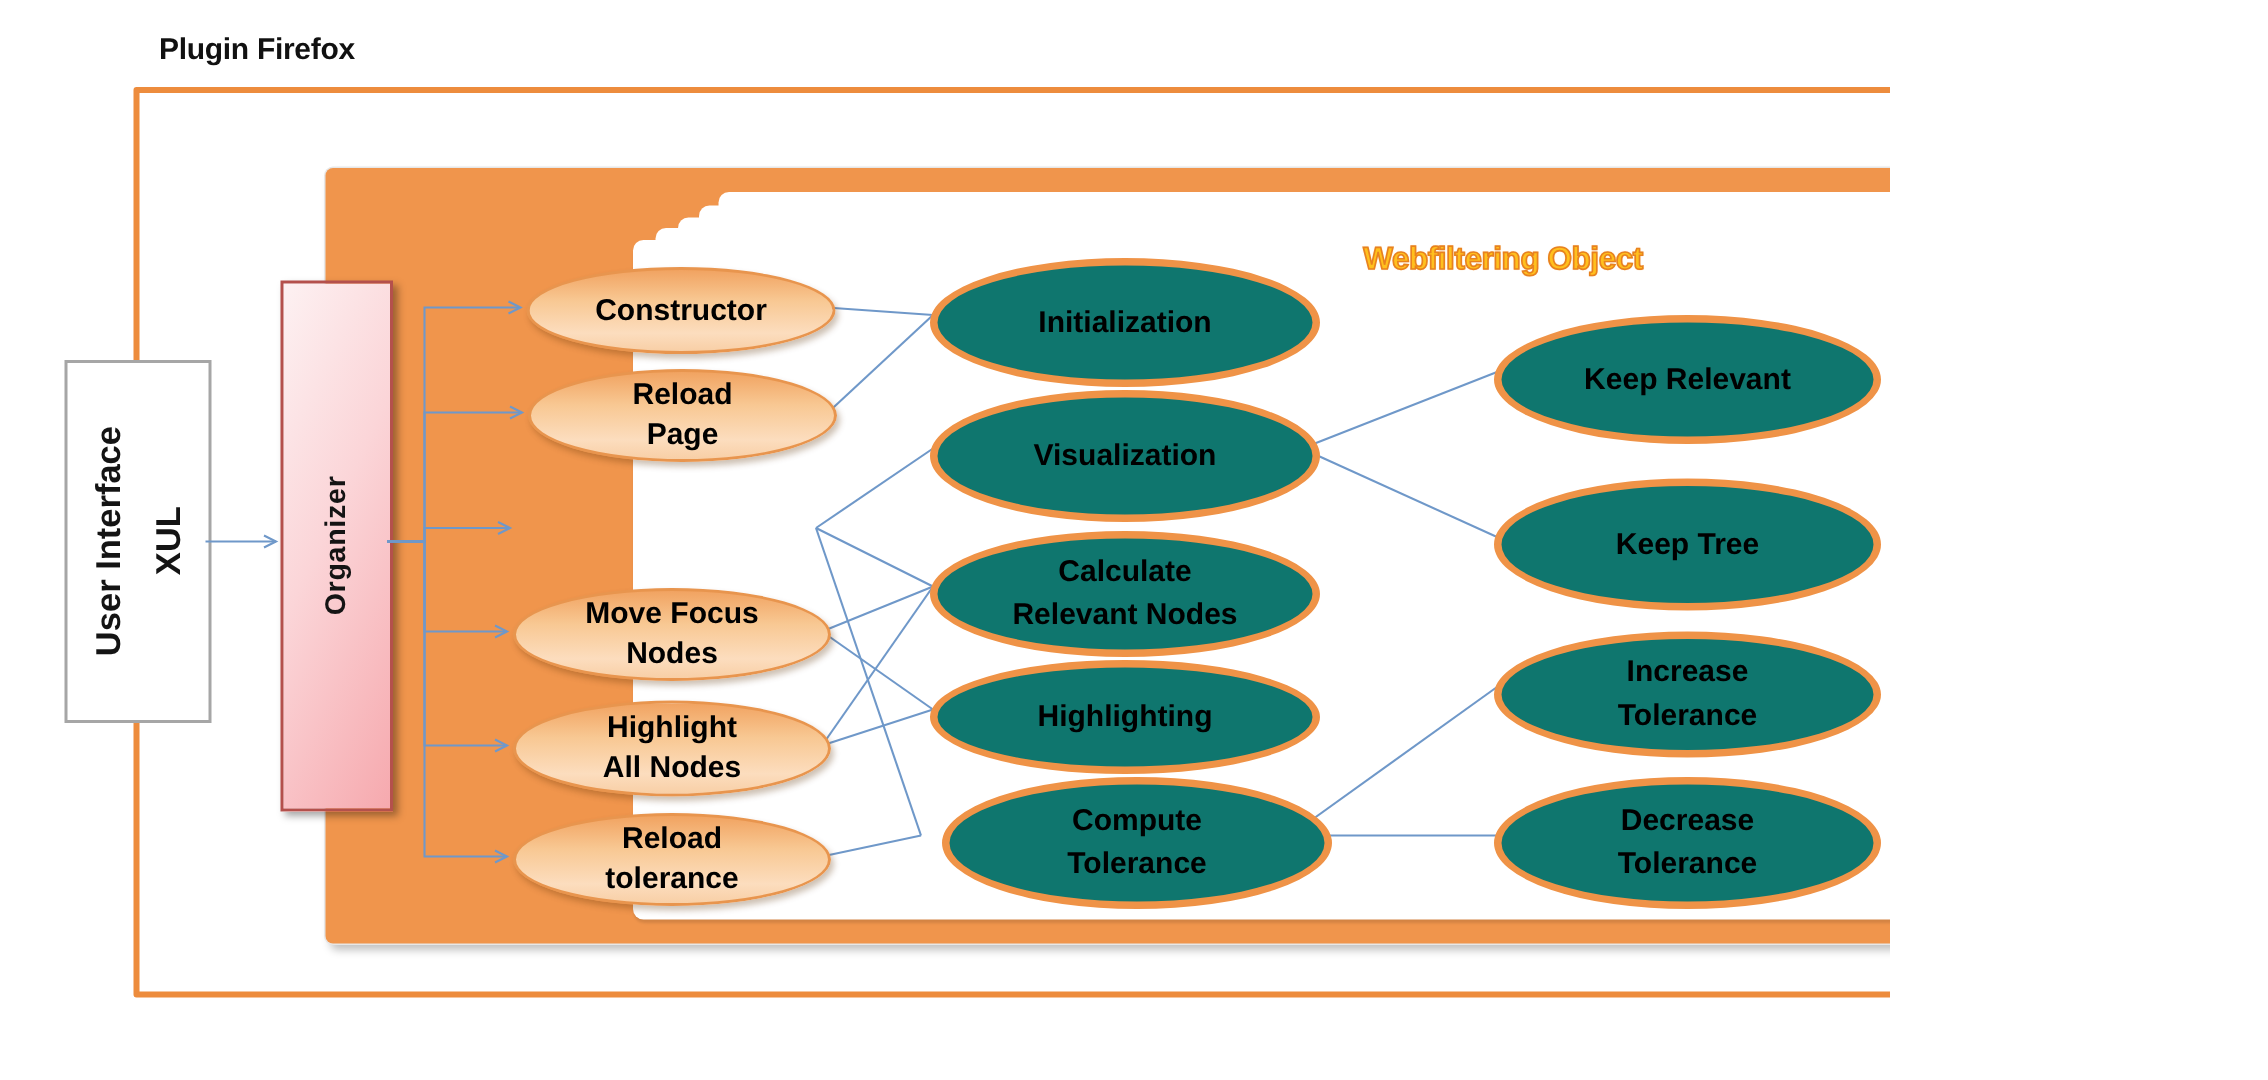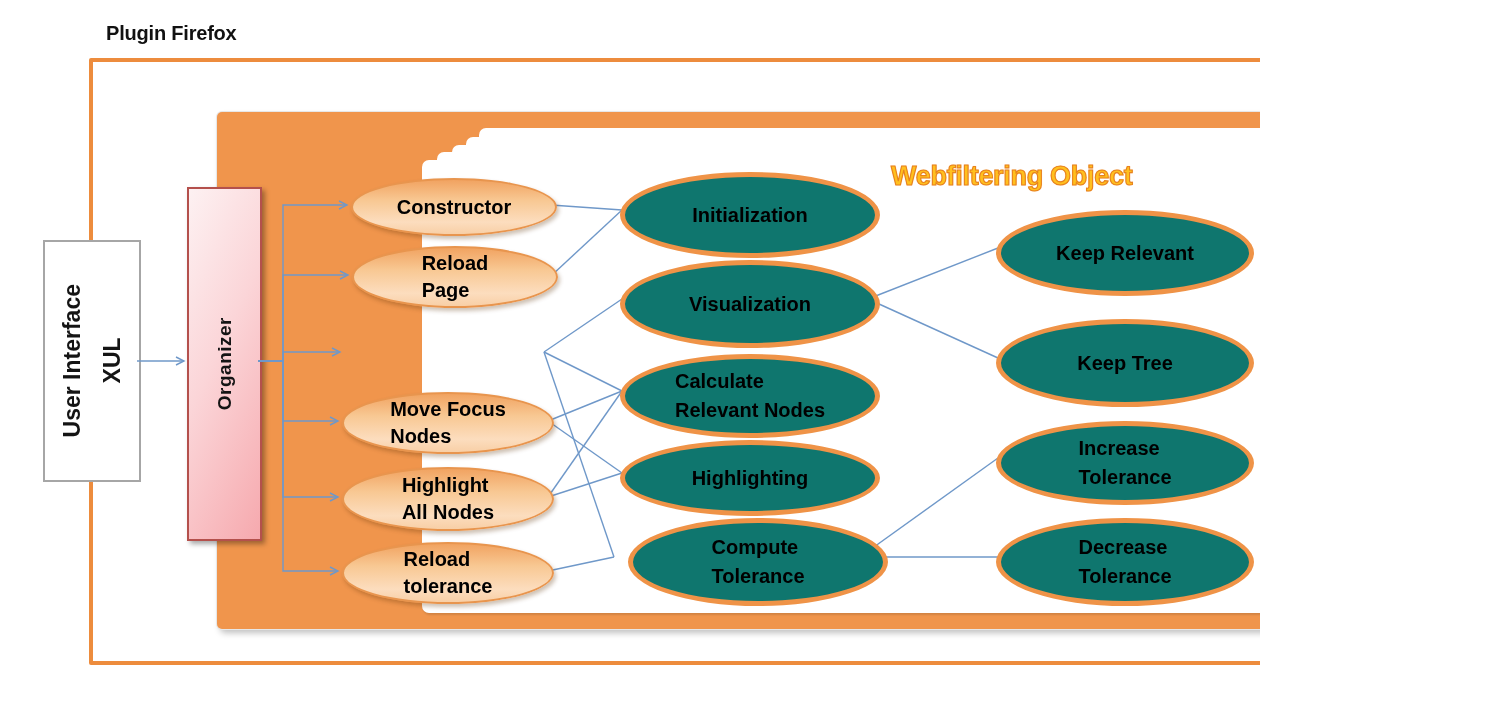--- a/index.html
+++ b/index.html
@@ -24,22 +24,22 @@
     background:var(--container-orange,#F0954C);
     border-radius:5px;
     box-shadow:0 0 0 1px #e7e7e7, 3px 4px 6px rgba(0,0,0,0.25);
     z-index:2;
   }
   .page{
     background:#ffffff;border-radius:7px;z-index:3;
     box-shadow:1px 2px 2px rgba(0,0,0,0.12);
   }
   #webfiltering-label{
-    left:891px;top:161px;width:300px;
-    font-size:27px;font-weight:bold;z-index:4;
+    left:852px;top:161px;width:300px;text-align:center;
+    font-size:21px;font-weight:bold;z-index:4;
     color:var(--title-gold,#FFC01E);
     -webkit-text-stroke:1.1px #E8821E;
     text-shadow:0 0 1px #E8821E;
     letter-spacing:-0.3px;
   }
   
   #ui-box{
     left:43px;top:240px;width:94px;height:238px;
     background:#ffffff;border:2px solid #a6a6a6;z-index:5;
     display:flex;align-items:center;justify-content:center;
@@ -55,21 +55,21 @@
     writing-mode:vertical-rl;transform:rotate(180deg);
     font-weight:bold;color:#141414;text-align:center;white-space:pre-line;
   }
   #ui-box .vtext{font-size:23px;line-height:1.75;}
   #organizer-box .vtext{font-size:19px;letter-spacing:0.5px;}
   
   #connector-layer{left:0;top:0;z-index:6;pointer-events:none;}
   
   .node{
     border-radius:50%;display:flex;align-items:center;justify-content:center;
-    text-align:left;z-index:7;color:#000;font-weight:bold;
+    text-align:center;z-index:7;color:#000;font-weight:bold;
   }
   .node .lbl{white-space:pre-line;}
   .node-left{
     background:linear-gradient(180deg,#F1A361 0%,#F8C893 38%,#FCDDBE 78%,#F8CFA6 100%);
     border:2px solid #E8954E;
     box-shadow:2px 3px 4px rgba(90,45,0,0.30);
     font-size:20px;line-height:27px;
   }
   .node-mid{
     background:#0f766e;

